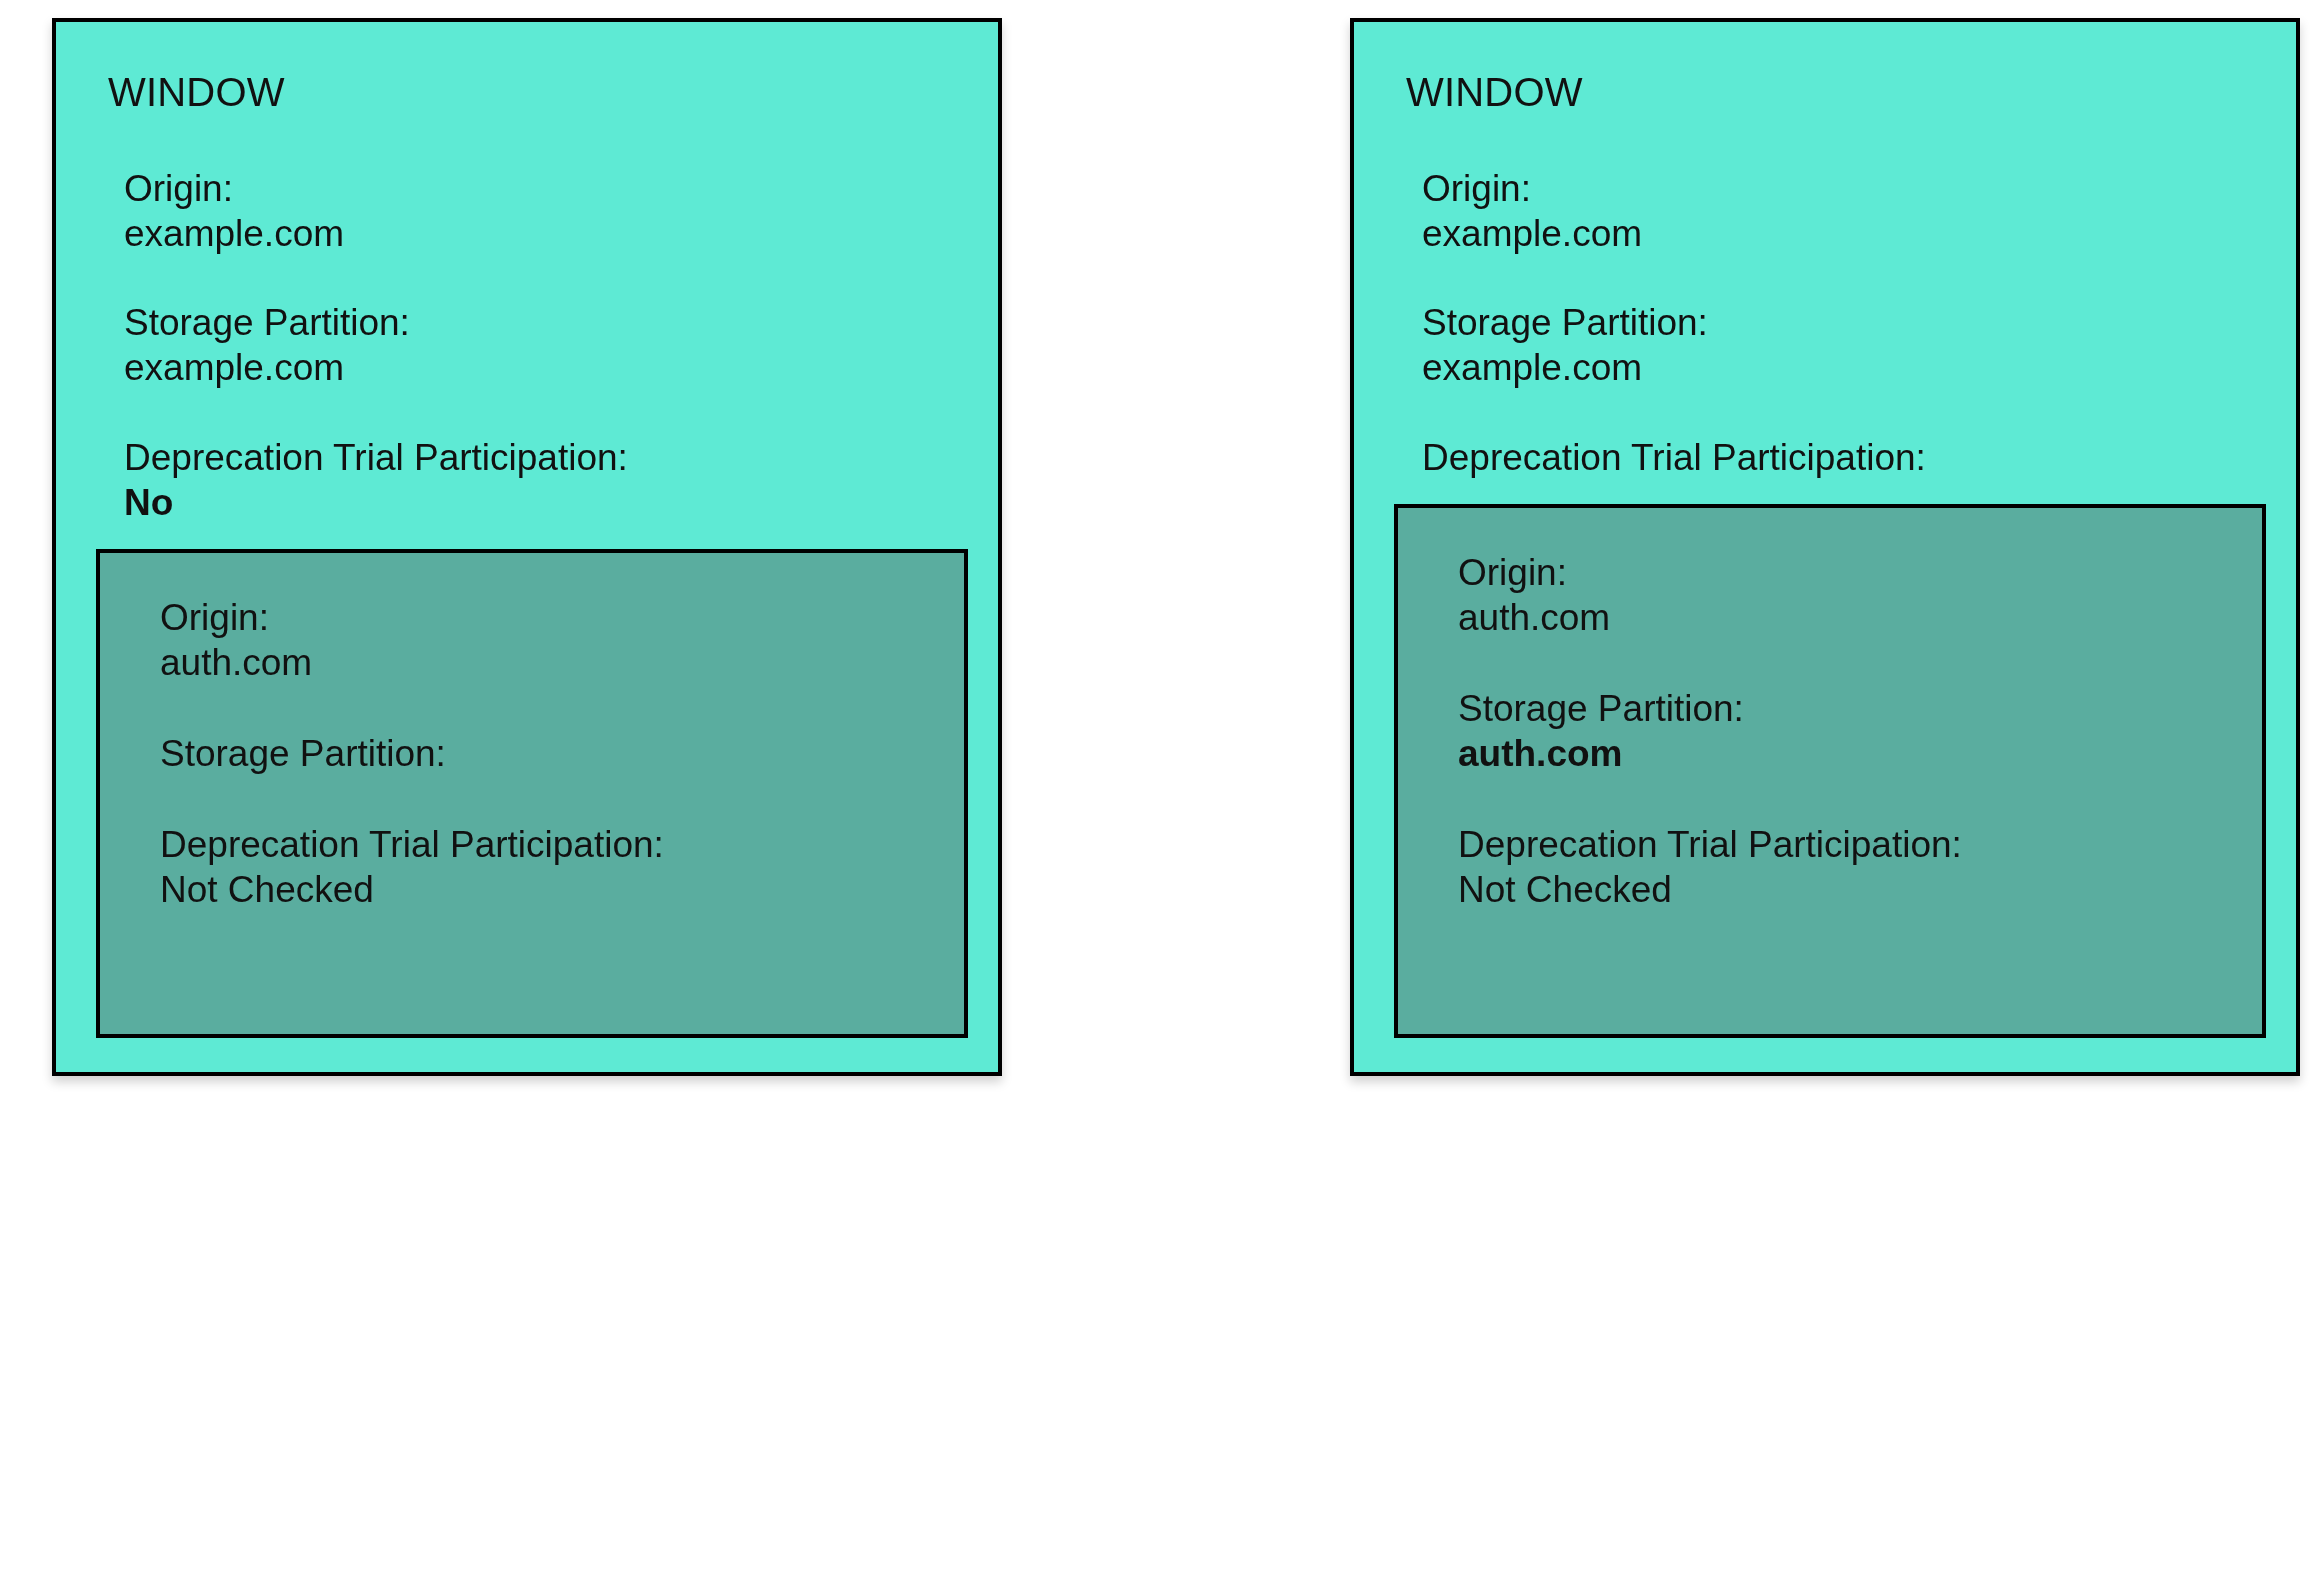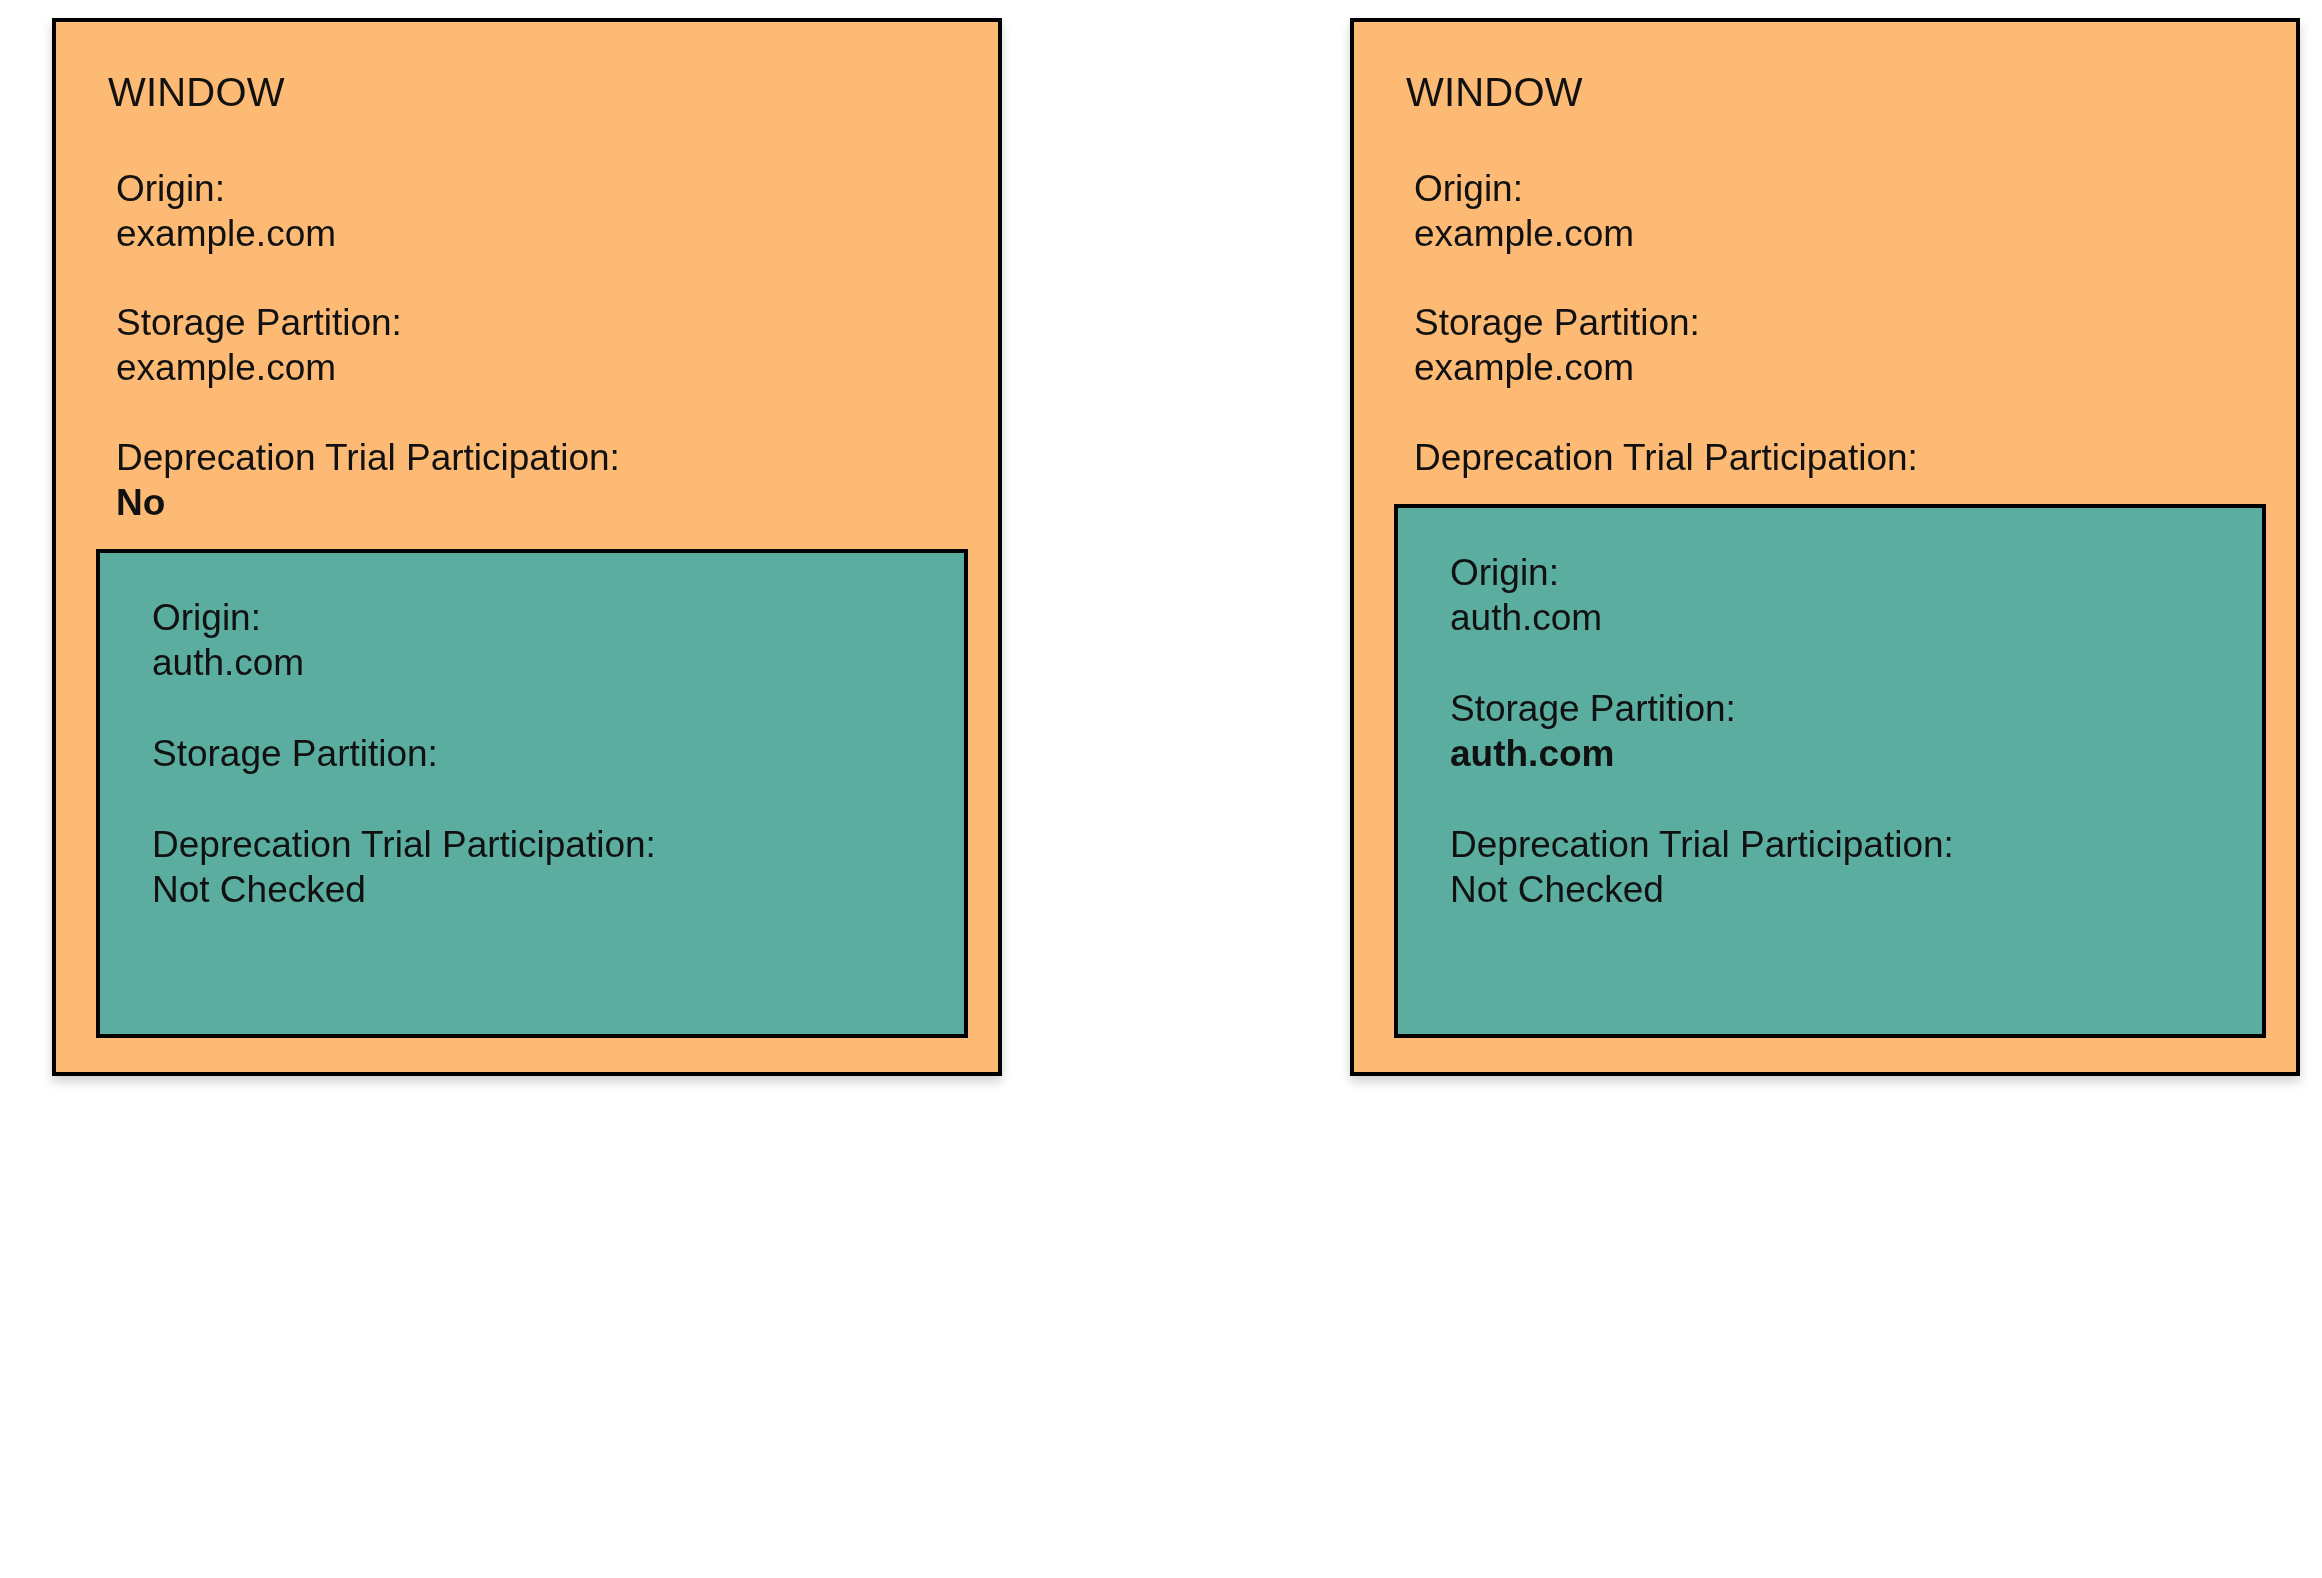--- a/index.html
+++ b/index.html
@@ -27,38 +27,38 @@
     height: 1578px;
     display: flex;
     flex-direction: row;
     align-items: flex-start;
     gap: 348px;
     padding: 18px 0 0 52px;
     box-sizing: border-box;
   }
   .window-box {
     width: 950px;
-    background: #fdba74;
+    background: #5eead4;
     border: 4px solid #000000;
     box-sizing: border-box;
     padding: 48px 0 34px 0;
     box-shadow: 0 6px 10px rgba(0,0,0,0.18);
   }
   .window-inner {
     padding: 0 46px 0 52px;
   }
   .window-title {
     font-size: 40px;
     color: #111111;
     line-height: 1.1;
     margin: 0 0 52px 0;
     letter-spacing: 0.2px;
   }
   .field {
-    margin: 0 0 44px 8px;
+    margin: 0 0 44px 16px;
   }
   .field:last-child {
     margin-bottom: 0;
   }
   .field .label {
     font-size: 37px;
     color: #111111;
     line-height: 1.22;
   }
   .field .value {

